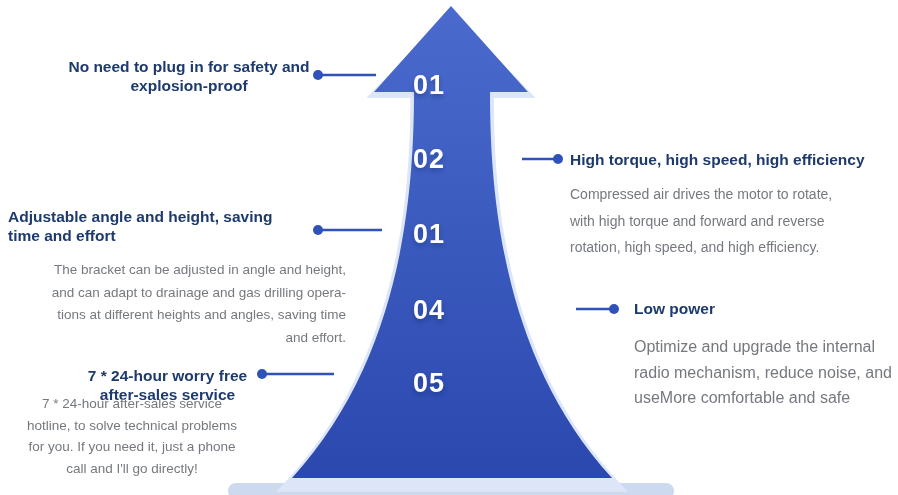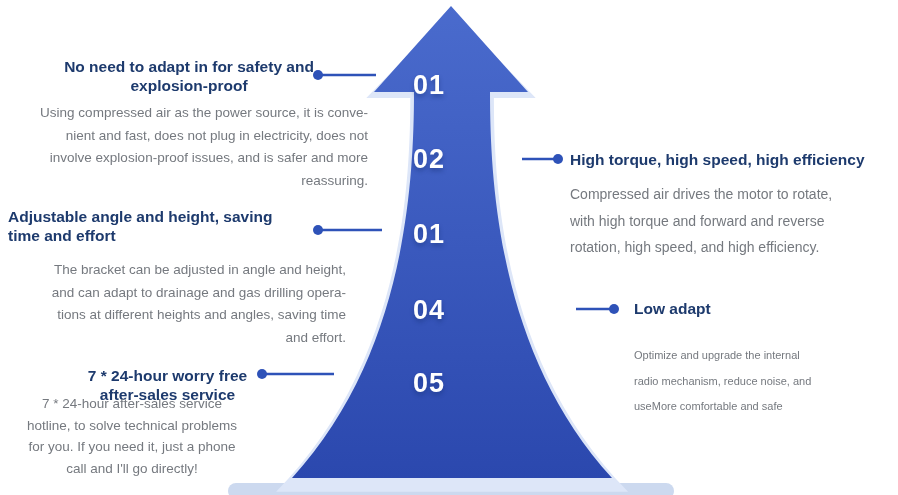--- a/index.html
+++ b/index.html
@@ -24,21 +24,21 @@
   .l1 .title{text-align:center;}
   .l1 .body{text-align:right;margin-top:7px;padding-right:2px;}
   .l2{position:absolute;left:8px;top:207px;width:362px;}
   .l2 .title{padding-right:56px;}
   .l2 .body{text-align:right;margin-top:14px;padding-right:24px;}
   .l3-title{position:absolute;left:60px;top:366px;width:215px;text-align:center;}
   .l3-body{position:absolute;left:8px;top:393px;width:248px;text-align:center;line-height:21.5px;}
   .r1{position:absolute;left:570px;top:150px;width:320px;}
   .r1 .body{margin-top:12px;line-height:26.5px;font-size:14px;}
   .r2{position:absolute;left:634px;top:299px;width:260px;}
-  .r2 .body{margin-top:25px;line-height:25.5px;font-size:11px;}
+  .r2 .body{margin-top:16px;line-height:25.5px;font-size:16px;}
 </style>
 </head>
 <body>
 
 <div class="stage">
 
   <svg class="layer" width="898" height="495" viewBox="0 0 898 495">
     <defs>
       <linearGradient id="arrowGrad" x1="0" y1="0" x2="0" y2="1">
         <stop offset="0" stop-color="#4a6bcd"></stop>
@@ -86,26 +86,22 @@
     </g>
   </svg>
 
   <div class="step" style="top:72px">01</div>
   <div class="step" style="top:146px">02</div>
   <div class="step" style="top:221px">01</div>
   <div class="step" style="top:297px">04</div>
   <div class="step" style="top:370px">05</div>
 
   <div class="l1">
-    <div class="title">No need to adapt in for safety and
+    <div class="title">No need to plug in for safety and
 explosion-proof</div>
-    <div class="body">Using compressed air as the power source, it is conve-
-nient and fast, does not plug in electricity, does not
-involve explosion-proof issues, and is safer and more
-reassuring.</div>
   </div>
 
   <div class="l2">
     <div class="title">Adjustable angle and height, saving
 time and effort</div>
     <div class="body">The bracket can be adjusted in angle and height,
 and can adapt to drainage and gas drilling opera-
 tions at different heights and angles, saving time
 and effort.</div>
   </div>
@@ -118,19 +114,19 @@
 call and I'll go directly!</div>
 
   <div class="r1">
     <div class="title">High torque, high speed, high efficiency</div>
     <div class="body">Compressed air drives the motor to rotate,
 with high torque and forward and reverse
 rotation, high speed, and high efficiency.</div>
   </div>
 
   <div class="r2">
-    <div class="title">Low adapt</div>
+    <div class="title">Low power</div>
     <div class="body">Optimize and upgrade the internal
 radio mechanism, reduce noise, and
 useMore comfortable and safe</div>
   </div>
 
 </div>
 
 </body></html>

